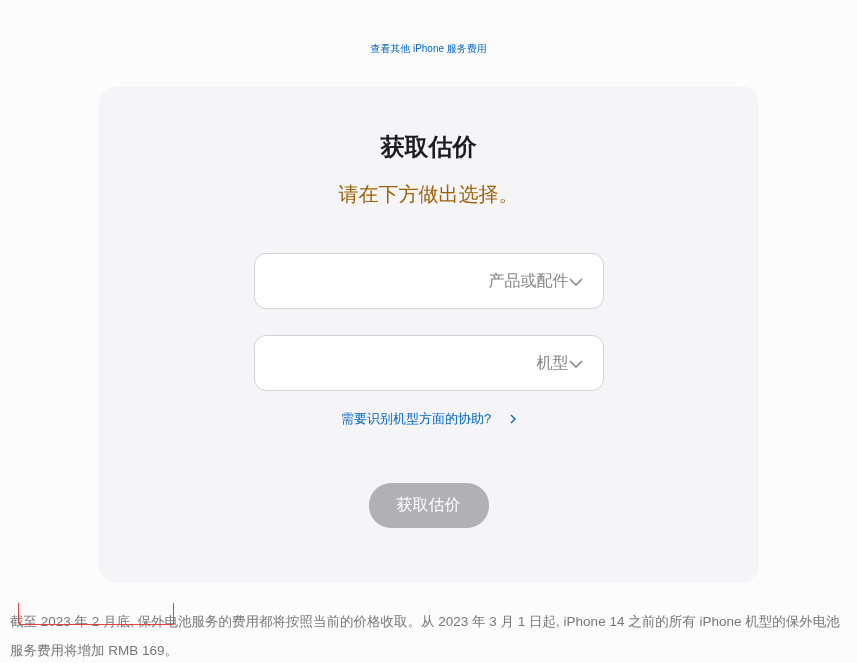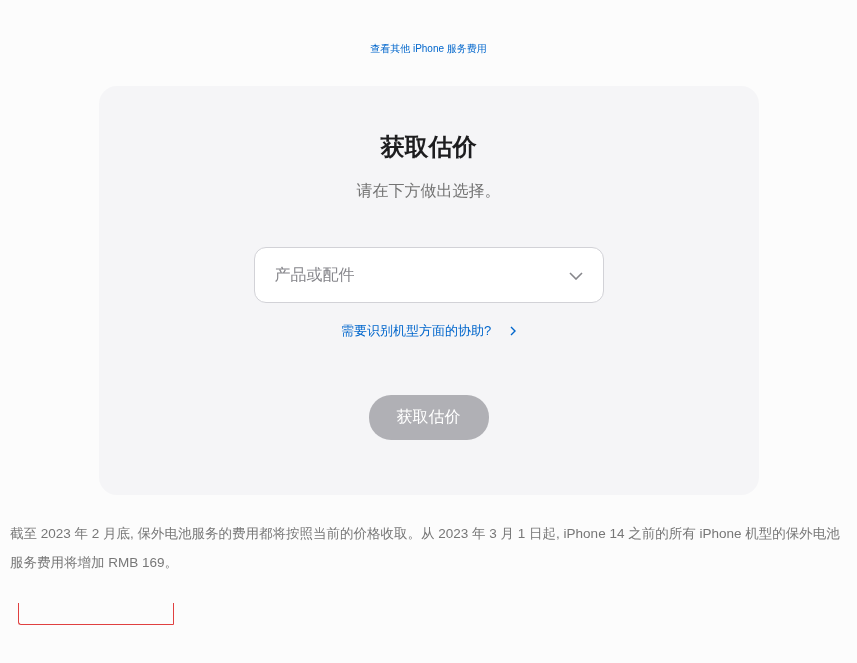--- a/index.html
+++ b/index.html
@@ -37,39 +37,39 @@
       padding: 45px 50px 55px;
       text-align: center;
     }
     .card-title {
       font-size: 24px;
       font-weight: 600;
       color: #1d1d1f;
       margin-bottom: 18px;
     }
     .card-subtitle {
-      font-size: 16px;
-      color: #737373;
+      font-size: 20px;
+      color: #a16207;
       margin-bottom: 45px;
     }
     .select-wrapper {
       position: relative;
       width: 350px;
       margin: 0 auto 26px;
     }
     .select-field {
       width: 100%;
       height: 56px;
       background: #fff;
       border: 1px solid #d2d2d7;
       border-radius: 12px;
       padding: 0 20px;
       display: flex;
       align-items: center;
-      justify-content: space-between;
+      justify-content: flex-end;
       cursor: pointer;
     }
     .select-placeholder {
       color: #86868b;
       font-size: 16px;
     }
     .chevron-icon {
       width: 14px;
       height: 8px;
       color: #86868b;
@@ -148,20 +148,30 @@
       <div class="select-field">
         <span class="select-placeholder">产品或配件</span>
         <span>
           <svg class="chevron-icon" viewBox="0 0 14 8" fill="none" stroke="currentColor" stroke-width="1.6">
             <path d="M1 1 L7 7 L13 1"></path>
           </svg>
         </span>
       </div>
     </div>
 
+    <div class="select-wrapper">
+      <div class="select-field">
+        <span class="select-placeholder">机型</span>
+        <span>
+          <svg class="chevron-icon" viewBox="0 0 14 8" fill="none" stroke="currentColor" stroke-width="1.6">
+            <path d="M1 1 L7 7 L13 1"></path>
+          </svg>
+        </span>
+      </div>
+    </div>
 
     <div class="help-link-wrapper">
       <a href="#" class="help-link">
         <span>需要识别机型方面的协助?</span>
         <span>
           <svg class="chevron-right-icon" viewBox="0 0 6 10" fill="none" stroke="currentColor" stroke-width="1.4">
             <path d="M1 1 L5 5 L1 9"></path>
           </svg>
         </span>
       </a>

